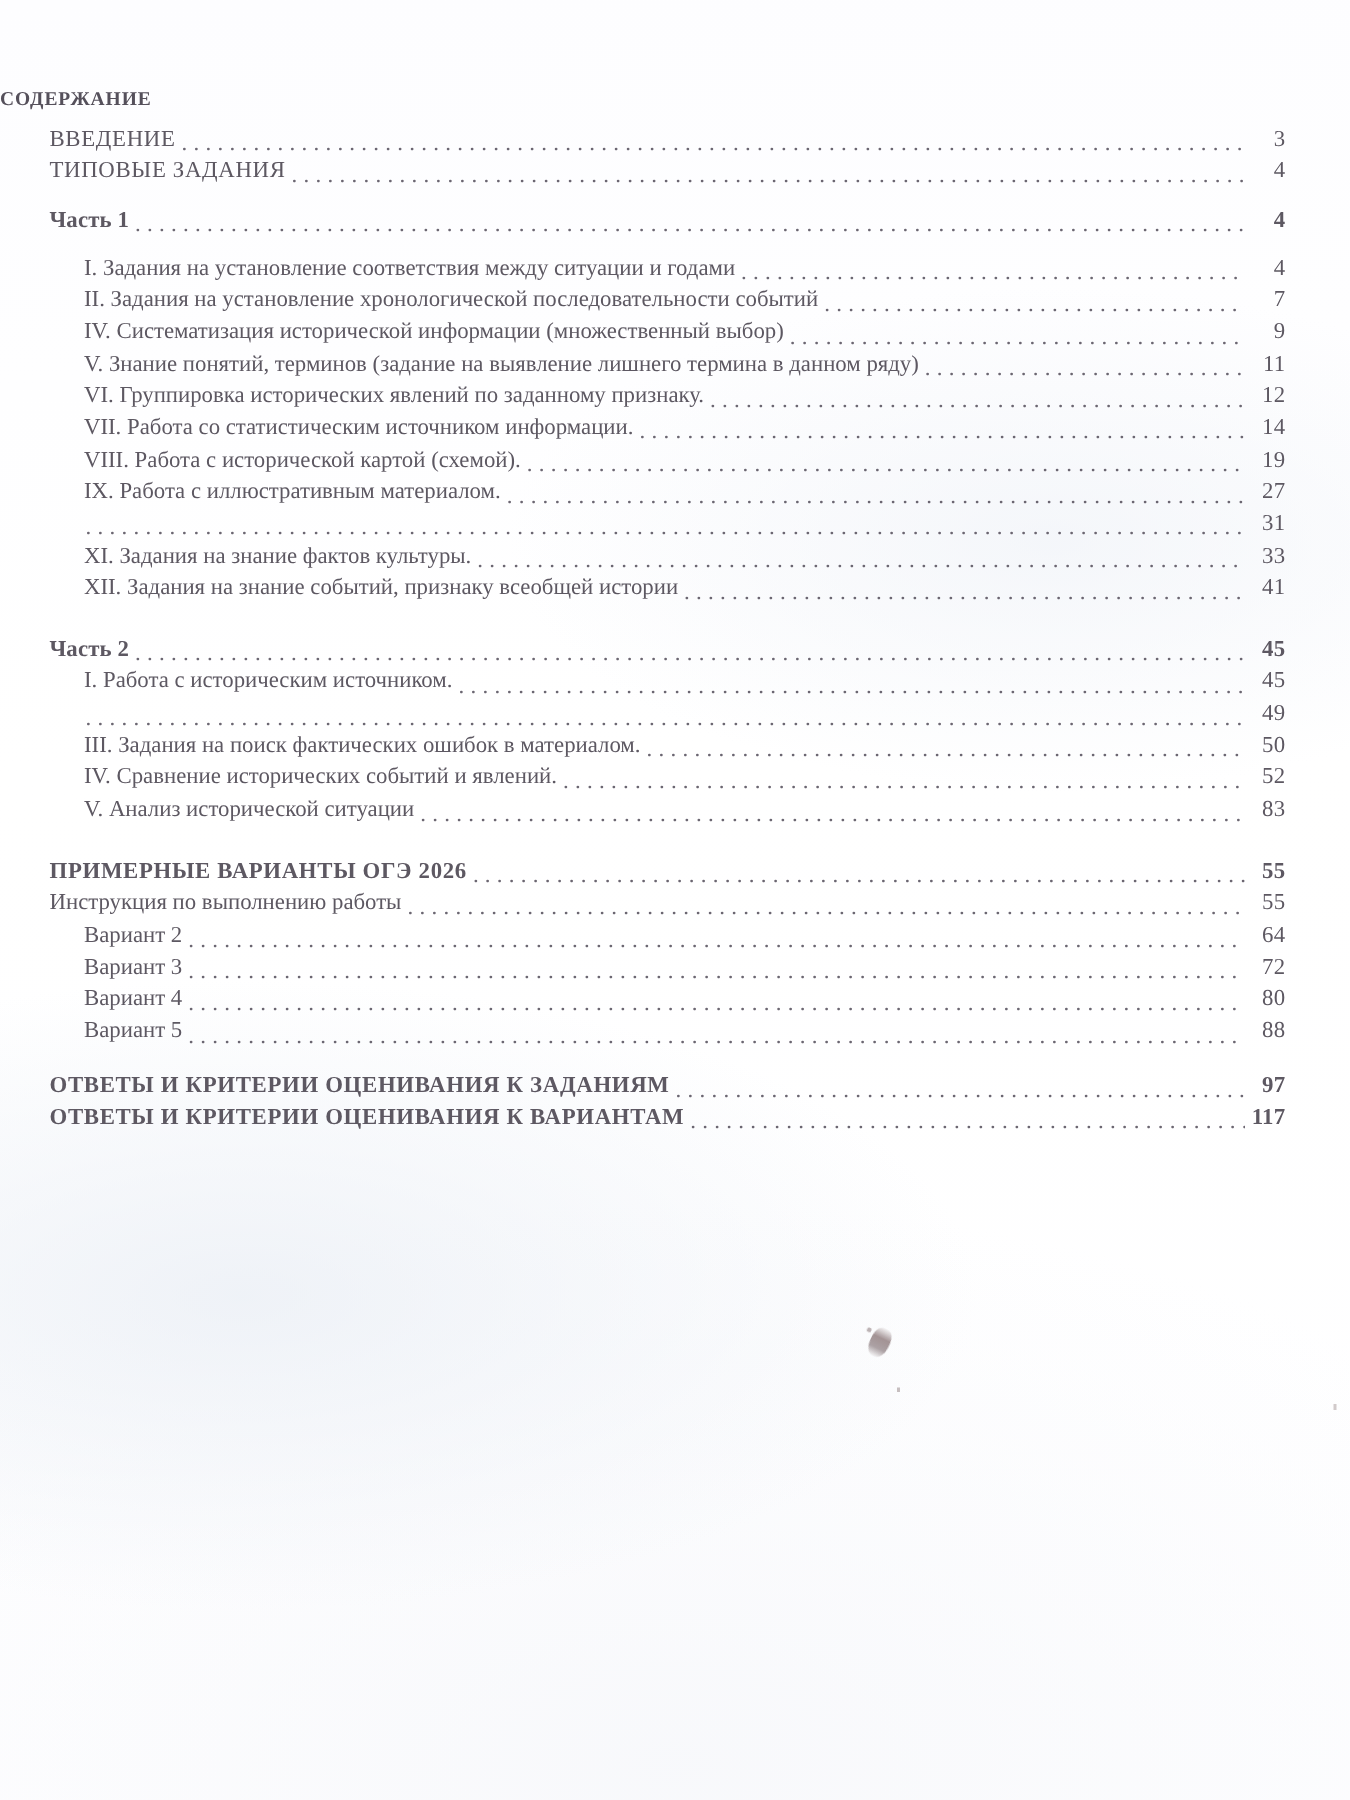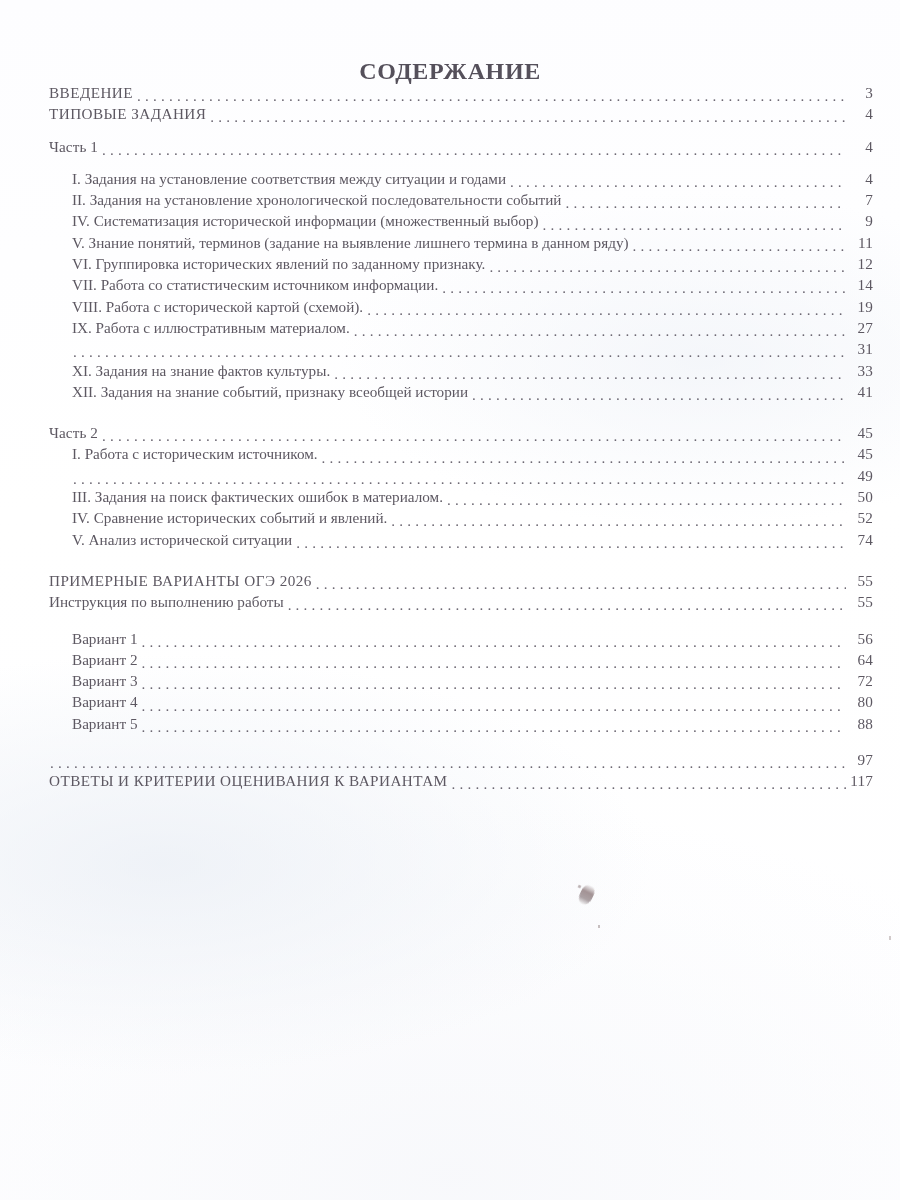--- a/index.html
+++ b/index.html
@@ -30,34 +30,32 @@
 
   #page {
     position:absolute; inset:0;
     padding:0;
   }
 
   
   #toc-title {
     position:absolute;
     top:58px; left:0; right:0;
-    text-align:center;
-    font-size:24px;
+    font-size:13px;
     font-weight:bold;
     letter-spacing:0.6px;
     color:#55505b;
   }
 
   
   #toc-list {
     position:absolute;
     top:82px;
     left:33px;
     width:824px;
-    margin-left:16px;
   }
 
   .toc-row {
     display:flex;
     align-items:flex-end;
     font-size:15.2px;
     line-height:21.3px;
     height:21.3px;
     white-space:nowrap;
     color:#5d5862;
@@ -90,21 +88,21 @@
     width:26px;
     text-align:right;
     padding-left:1px;
     letter-spacing:0.2px;
   }
 
   
   .lvl-0 { padding-left:0px; }
   .lvl-1 { padding-left:23px; }
 
-  .bold .lbl, .bold .pg { font-weight:normal; }
+  .bold .lbl, .bold .pg { font-weight:bold; }
   .bold .lbl { letter-spacing:0.1px; }
 
   .caps .lbl { letter-spacing:0.45px; }
 
   .gap-before { margin-top:20px; }
   .gap-before-sm { margin-top:11px; }
   .gap-before-md { margin-top:15px; }
 
   
   #scan-smudge {
@@ -239,37 +237,32 @@
         <span class="pg">50</span>
       </div>
       <div class="toc-row lvl-1">
         <span class="lbl">IV. Сравнение исторических событий и явлений.</span>
         <span class="leader"></span>
         <span class="pg">52</span>
       </div>
       <div class="toc-row lvl-1">
         <span class="lbl">V. Анализ исторической ситуации</span>
         <span class="leader"></span>
-        <span class="pg">74</span>
+        <span class="pg">83</span>
       </div>
       <div class="toc-row lvl-0 bold caps gap-before">
         <span class="lbl">ПРИМЕРНЫЕ ВАРИАНТЫ ОГЭ 2026</span>
         <span class="leader"></span>
         <span class="pg">55</span>
       </div>
       <div class="toc-row lvl-0">
         <span class="lbl">Инструкция по выполнению работы</span>
         <span class="leader"></span>
         <span class="pg">55</span>
       </div>
-      <div class="toc-row lvl-1 gap-before-md">
-        <span class="lbl">Вариант 1</span>
-        <span class="leader"></span>
-        <span class="pg">56</span>
-      </div>
       <div class="toc-row lvl-1">
         <span class="lbl">Вариант 2</span>
         <span class="leader"></span>
         <span class="pg">64</span>
       </div>
       <div class="toc-row lvl-1">
         <span class="lbl">Вариант 3</span>
         <span class="leader"></span>
         <span class="pg">72</span>
       </div>
@@ -277,20 +270,21 @@
         <span class="lbl">Вариант 4</span>
         <span class="leader"></span>
         <span class="pg">80</span>
       </div>
       <div class="toc-row lvl-1">
         <span class="lbl">Вариант 5</span>
         <span class="leader"></span>
         <span class="pg">88</span>
       </div>
       <div class="toc-row lvl-0 bold caps gap-before-md">
+        <span class="lbl">ОТВЕТЫ И КРИТЕРИИ ОЦЕНИВАНИЯ К ЗАДАНИЯМ</span>
         <span class="leader"></span>
         <span class="pg">97</span>
       </div>
       <div class="toc-row lvl-0 bold caps">
         <span class="lbl">ОТВЕТЫ И КРИТЕРИИ ОЦЕНИВАНИЯ К ВАРИАНТАМ</span>
         <span class="leader"></span>
         <span class="pg">117</span>
       </div>
     </div>
 

